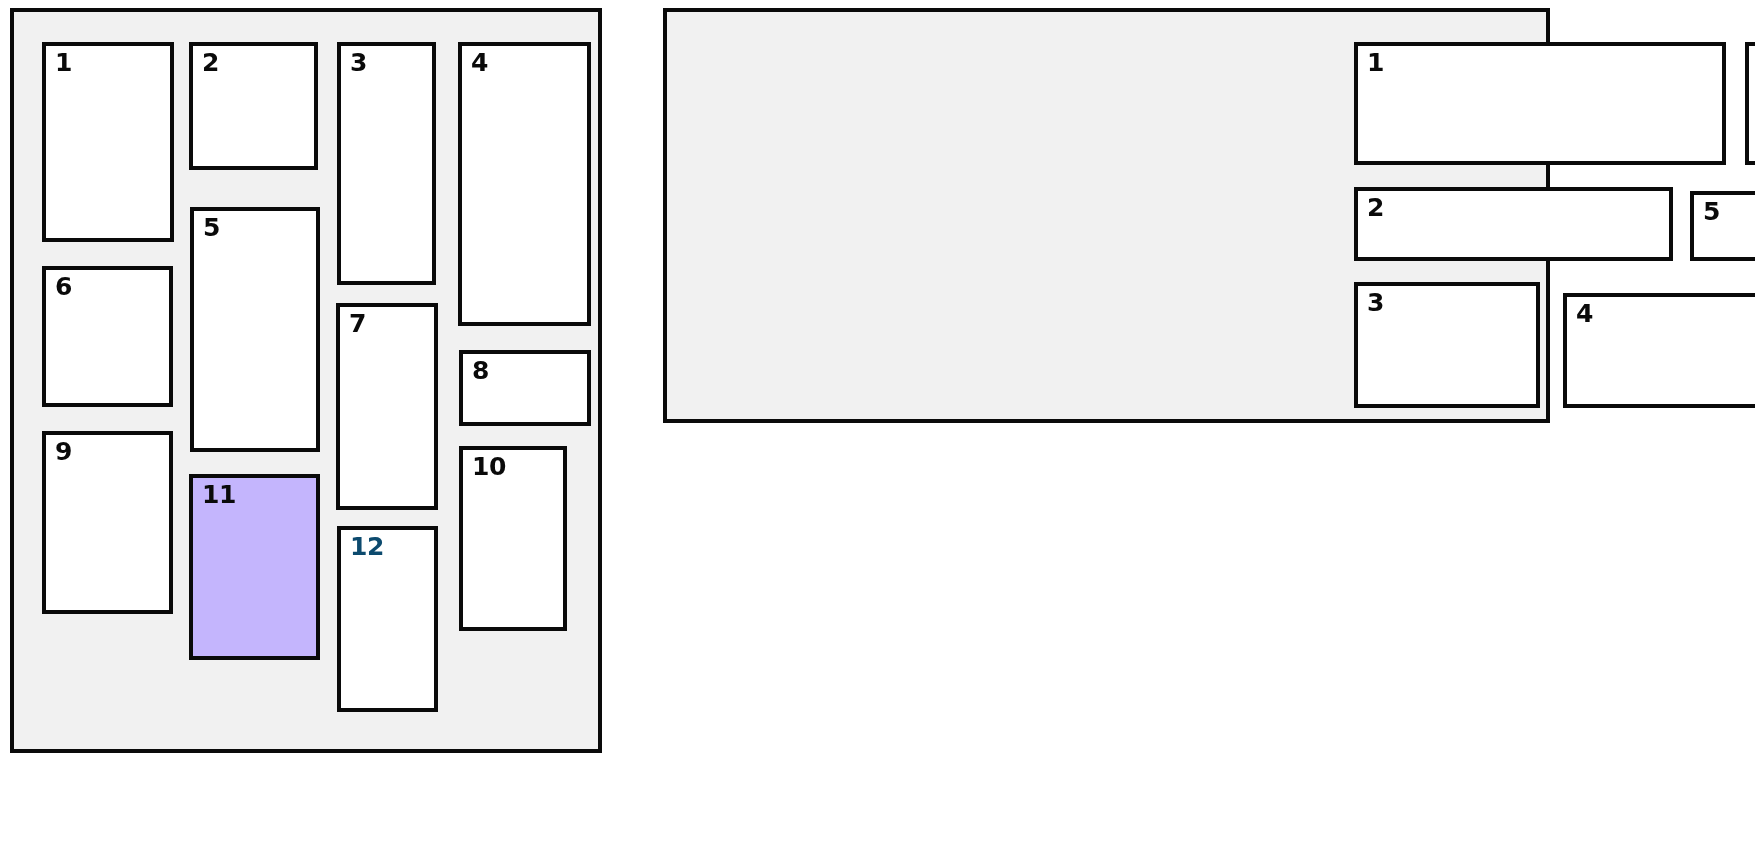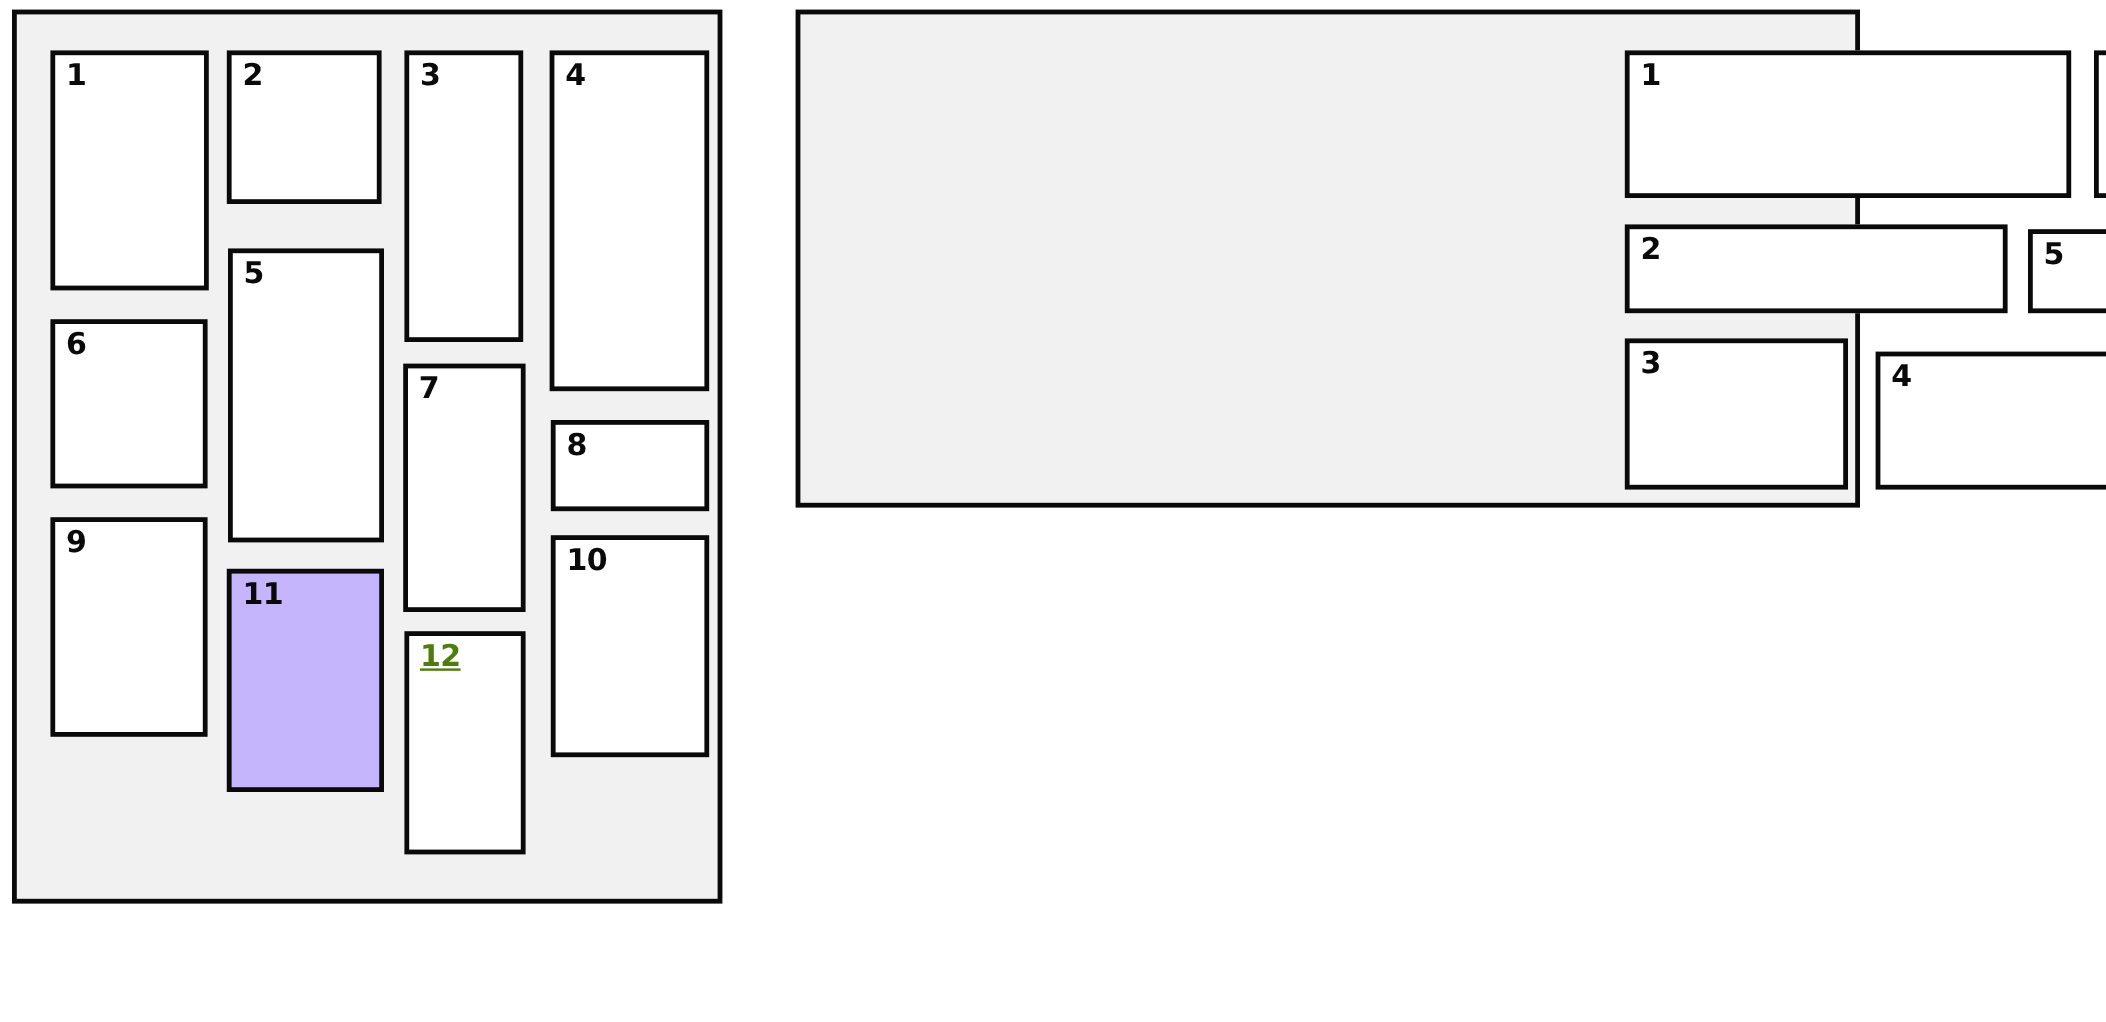--- a/index.html
+++ b/index.html
@@ -68,28 +68,28 @@
       </div>
       <div class="box" style="left: 322px; top: 291px; width: 102px; height: 207px; background: rgb(255, 255, 255); border-color: rgb(10, 10, 10); border-width: 4px;">
         <span class="box-label" style="color: rgb(10, 10, 10);">7</span>
       </div>
       <div class="box" style="left: 445px; top: 338px; width: 132px; height: 76px; background: rgb(255, 255, 255); border-color: rgb(10, 10, 10); border-width: 4px;">
         <span class="box-label" style="color: rgb(10, 10, 10);">8</span>
       </div>
       <div class="box" style="left: 28px; top: 419px; width: 131px; height: 183px; background: rgb(255, 255, 255); border-color: rgb(10, 10, 10); border-width: 4px;">
         <span class="box-label" style="color: rgb(10, 10, 10);">9</span>
       </div>
-      <div class="box" style="left: 445px; top: 434px; width: 132px; height: 185px; background: rgb(255, 255, 255); border-color: rgb(10, 10, 10); border-width: 4px;">
+      <div class="box" style="left: 445px; top: 434px; width: 108px; height: 185px; background: rgb(255, 255, 255); border-color: rgb(10, 10, 10); border-width: 4px;">
         <span class="box-label" style="color: rgb(10, 10, 10);">10</span>
       </div>
       <div class="box" style="left: 175px; top: 462px; width: 131px; height: 186px; background: #c4b5fd; border-color: rgb(10, 10, 10); border-width: 4px;">
         <span class="box-label" style="color: rgb(10, 10, 10);">11</span>
       </div>
       <div class="box" style="left: 323px; top: 514px; width: 101px; height: 186px; background: rgb(255, 255, 255); border-color: rgb(10, 10, 10); border-width: 4px;">
-        <span class="box-label" style="color: #4d7c0f; text-decoration: underline;">12</span>
+        <span class="box-label" style="color: #0c4a6e;">12</span>
       </div>
     </div>
     <div class="panel" style="left: 663px; top: 8px; width: 887px; height: 415px; background: rgb(241, 241, 241); border-color: rgb(10, 10, 10); border-width: 4px;">
       <div class="box" style="left: 687px; top: 30px; width: 372px; height: 123px; background: rgb(255, 255, 255); border-color: rgb(10, 10, 10); border-width: 4px;">
         <span class="box-label" style="color: rgb(10, 10, 10);">1</span>
       </div>
       <div class="box" style="left: 1078px; top: 30px; width: 105px; height: 123px; background: rgb(255, 255, 255); border-color: rgb(10, 10, 10); border-width: 4px;"></div>
       <div class="box" style="left: 687px; top: 175px; width: 319px; height: 74px; background: rgb(255, 255, 255); border-color: rgb(10, 10, 10); border-width: 4px;">
         <span class="box-label" style="color: rgb(10, 10, 10);">2</span>
       </div>

